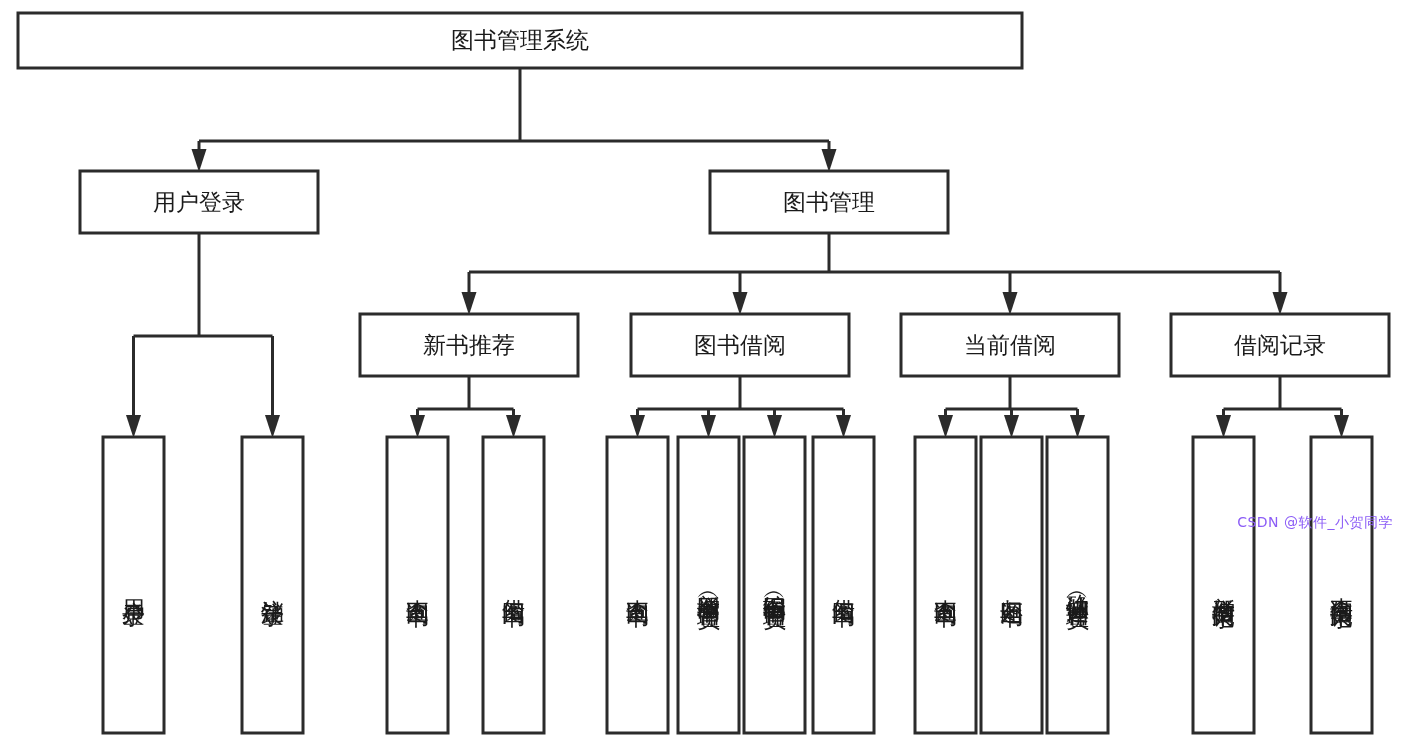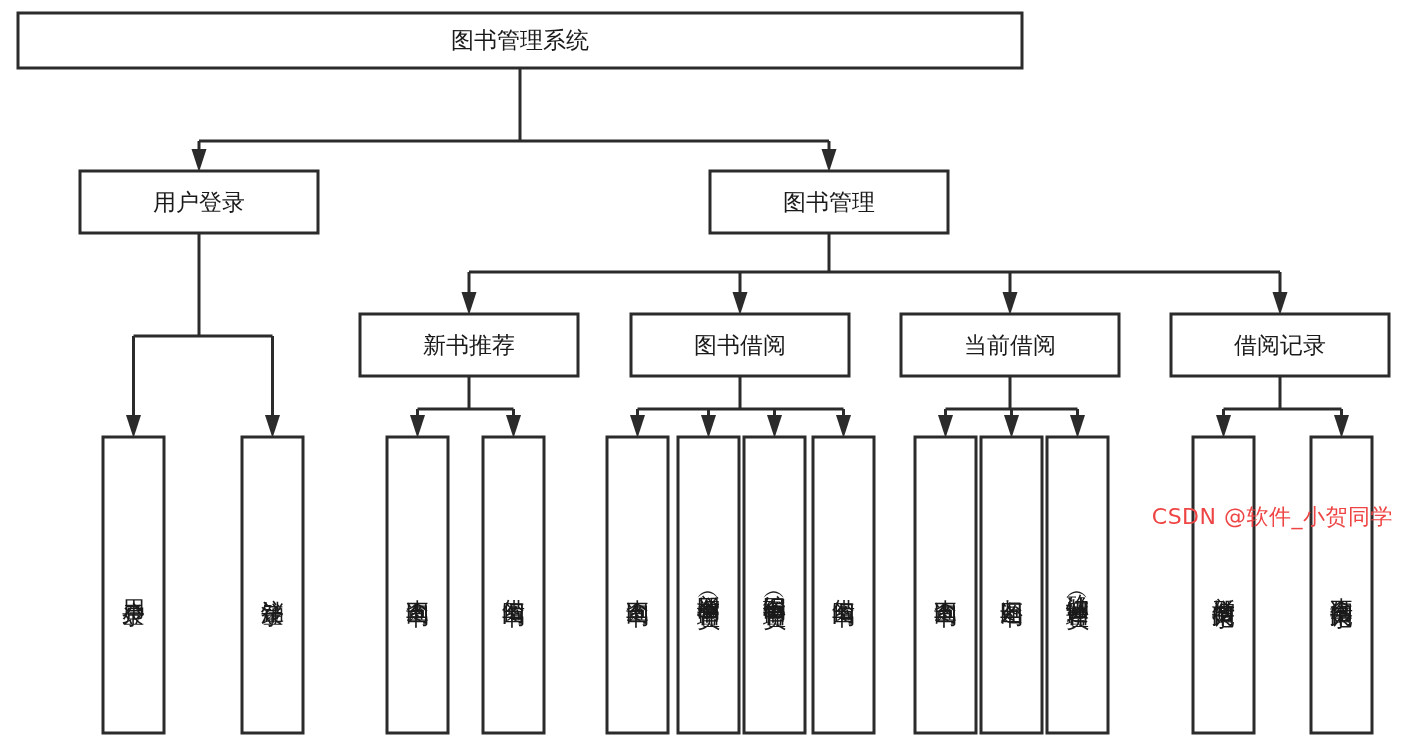--- a/index.html
+++ b/index.html
@@ -65,22 +65,22 @@
     letter-spacing: 2px;
     color: #1a1a1a;
     white-space: nowrap;
     text-align: center;
   }
   .watermark {
     position: absolute;
     right: 12px;
     bottom: 4px;
     font-family: "DejaVu Sans", "Liberation Sans", sans-serif;
-    font-size: 22px;
-    color: #ef4444;
+    font-size: 14px;
+    color: #8b5cf6;
     letter-spacing: 0.5px;
     white-space: nowrap;
   }
 </style>
 </head>
 <body>
 
 <div id="diagram-root">
   <svg class="diagram-canvas" viewBox="0 0 1405 747">
     <g id="edge-layer">

